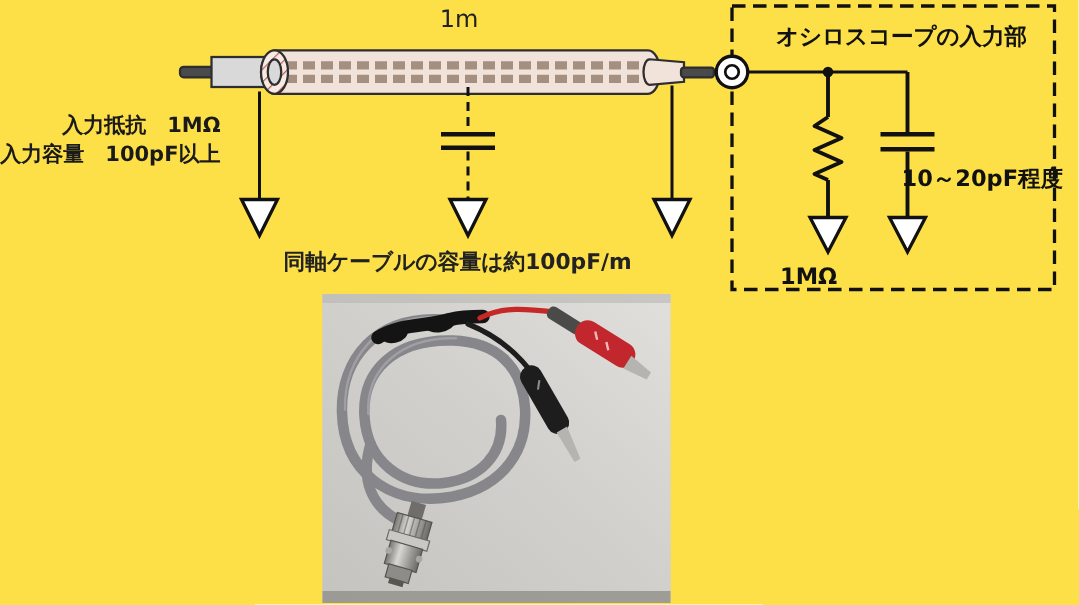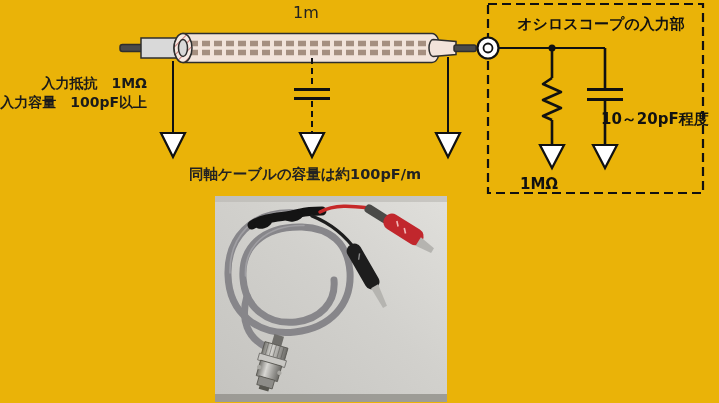--- a/index.html
+++ b/index.html
@@ -1,16 +1,16 @@
 <!DOCTYPE html>
 <html><head>
 <meta charset="utf-8">
 <style>
   html,body{margin:0;padding:0;background:#ffffff;}
-  .stage{position:relative;width:719px;height:403px;background:#eab308;overflow:hidden;
+  .stage{position:relative;width:719px;height:403px;background:#fde047;overflow:hidden;
          font-family:"DejaVu Sans",sans-serif;}
   svg{display:block;}
   text{font-family:"DejaVu Sans",sans-serif;fill:#111;}
   .dim-label{font-size:16px;fill:#222;}
   .jp-label{font-size:14px;font-weight:600;fill:#1a1a1a;}
   .caption{font-size:14.5px;font-weight:600;fill:#222;}
   .box-title{font-size:15px;font-weight:600;fill:#111;}
   .comp-label{font-size:15px;font-weight:600;fill:#111;}
   .wire{stroke:#111;stroke-width:2;fill:none;}
   .wire-thick{stroke:#111;stroke-width:2.6;fill:none;}

